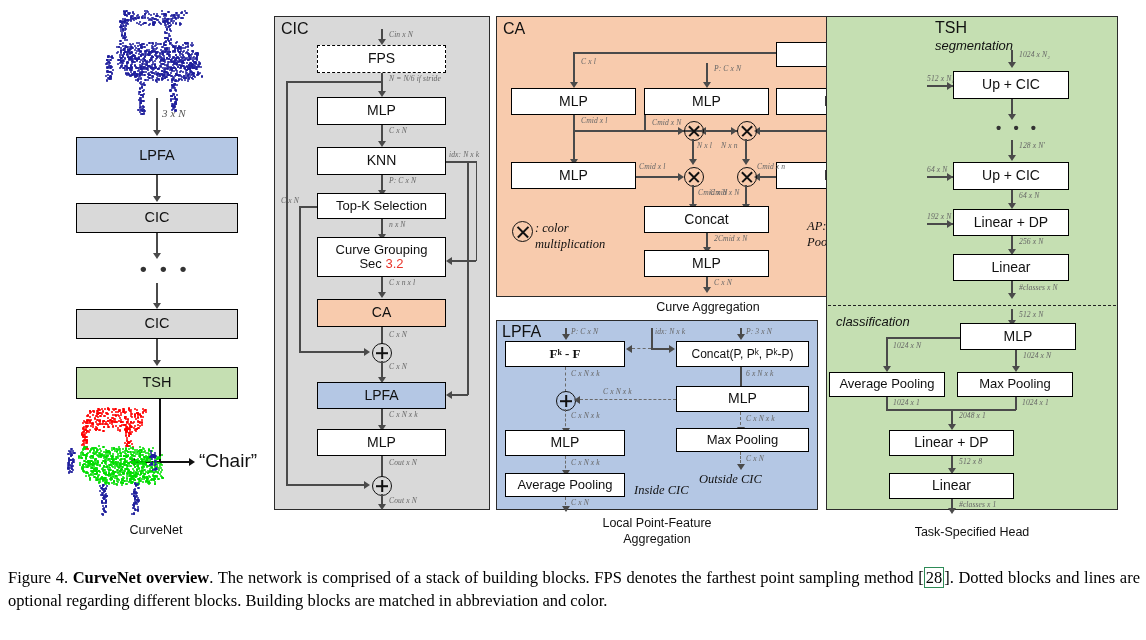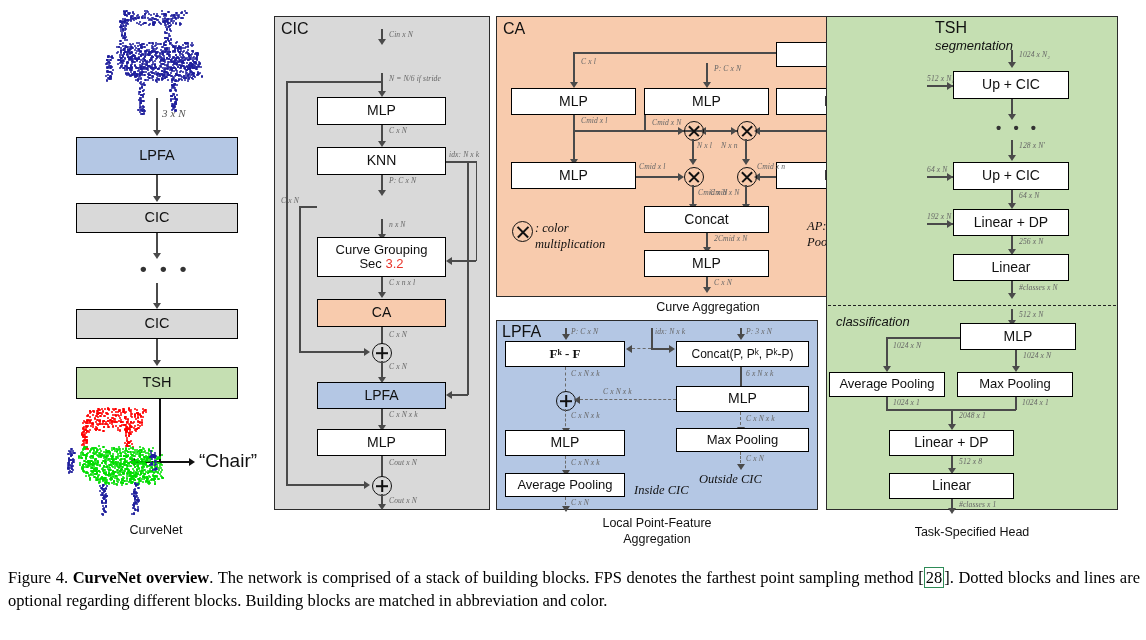--- a/index.html
+++ b/index.html
@@ -2646,20 +2646,23 @@
 
   <div class="caption-under" style="left:96px;top:523px;width:120px;">CurveNet</div>
 
   <div class="panel grey" style="left:274px;top:16px;width:216px;height:494px;"></div>
   <div class="panel-title" style="left:281px;top:20px;">CIC</div>
 
   <div class="ln v" style="left:381px;top:29px;height:12px;"></div>
   <div class="ah down" style="left:377.6px;top:39px;"></div>
   <div class="elabel" style="left:389px;top:30px;">Cin x N</div>
 
+  <div class="node dashed" style="left:317px;top:45px;width:129px;height:28px;font-size:14px;">
+      <span>FPS</span>
+    </div>
 
   <div class="ln v" style="left:381px;top:73px;height:20px;"></div>
   <div class="ah down" style="left:377.6px;top:91px;"></div>
   <div class="elabel" style="left:389px;top:74px;">N = N/6 if stride</div>
 
   <div class="node" style="left:317px;top:97px;width:129px;height:28px;font-size:14px;">
       <span>MLP</span>
     </div>
 
   <div class="ln v" style="left:381px;top:125px;height:18px;"></div>
@@ -2667,20 +2670,23 @@
   <div class="elabel" style="left:389px;top:126px;">C x N</div>
 
   <div class="node" style="left:317px;top:147px;width:129px;height:28px;font-size:14px;">
       <span>KNN</span>
     </div>
 
   <div class="ln v" style="left:381px;top:175px;height:17px;"></div>
   <div class="ah down" style="left:377.6px;top:190px;"></div>
   <div class="elabel" style="left:389px;top:176px;">P: C x N</div>
 
+  <div class="node" style="left:317px;top:193px;width:129px;height:26px;font-size:13px;">
+      <span>Top-K Selection</span>
+    </div>
 
   <div class="ln v" style="left:381px;top:219px;height:17px;"></div>
   <div class="ah down" style="left:377.6px;top:234px;"></div>
   <div class="elabel" style="left:389px;top:220px;">n x N</div>
 
   <div class="node" style="left:317px;top:237px;width:129px;height:40px;font-size:13px;flex-direction:column;">
     <span>Curve Grouping</span>
     <span><span>Sec </span><span class="sec-red">3.2</span></span>
   </div>
 

